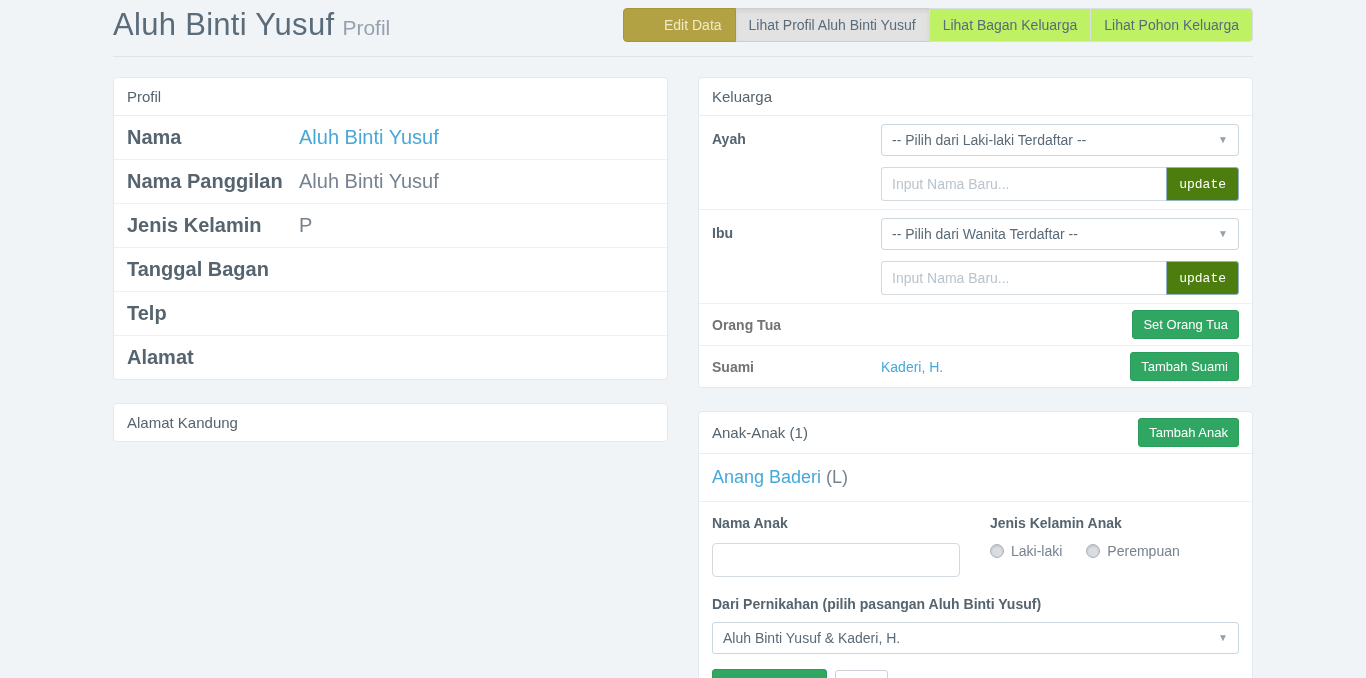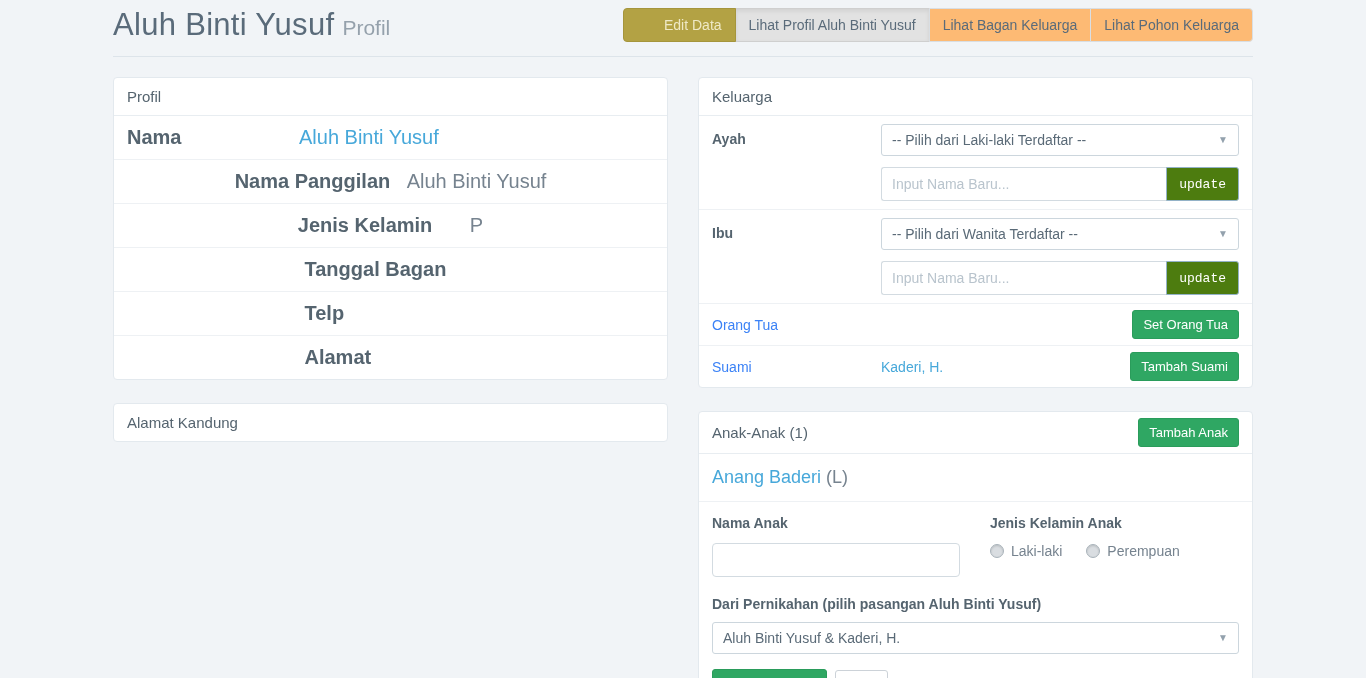--- a/index.html
+++ b/index.html
@@ -15,21 +15,21 @@
   .page-header {
     display: flex; justify-content: space-between; align-items: flex-start;
     padding: 7px 0 13px; border-bottom: 1px solid #dde4ea;
   }
   .page-title { font-size: 31px; font-weight: 300; color: #5a6b7a; letter-spacing: .3px; }
   .page-subtitle { font-size: 21px; font-weight: 300; color: #95a1ac; margin-left: 8px; }
 
   .btn-group { display: flex; margin-top: 1px; }
   .btn-group button {
     font-family: inherit; font-size: 14px; color: #5a6b7a;
-    background: #fdba74; border: 1px solid #d9dee3;
+    background: #bef264; border: 1px solid #d9dee3;
     padding: 8px 13px; cursor: pointer; margin-left: -1px; white-space: nowrap;
   }
   .btn-group button:first-child { border-radius: 4px 0 0 4px; margin-left: 0; padding-left: 40px; }
   .btn-group button:last-child { border-radius: 0 4px 4px 0; }
   .btn-group button.active-gold {
     background: #b3a244; border-color: #a5953c; color: #efe9c6; z-index: 2; position: relative;
   }
   .btn-group button.pressed {
     background: #e2e2e2; border-color: #cfcfcf;
     box-shadow: inset 0 2px 4px rgba(0,0,0,.08);
@@ -43,35 +43,35 @@
   .panel { background: #fff; border: 1px solid #e3e9ee; border-radius: 4px; margin-bottom: 23px; }
   .panel-heading {
     padding: 10px 13px; font-size: 15px; color: #55646f;
     display: flex; justify-content: space-between; align-items: center;
   }
   .panel-heading.bordered { border-bottom: 1px solid #e8edf1; }
   .panel-heading.with-btn { padding: 6px 13px; min-height: 40px; }
 
   
   .prow { display: flex; padding: 10px 13px; font-size: 20px; }
-  .prow + .prow { border-top: 1px solid #eef1f4; justify-content: center; }
+  .prow + .prow { border-top: 1px solid #eef1f4; }
   .prow .lbl { width: 172px; flex: none; font-weight: bold; color: #55646f; }
   .prow .val { color: #76838f; min-height: 17px; }
   a.link { color: #47a8da; text-decoration: none; cursor: pointer; }
 
   
   .krow { display: flex; padding: 8px 13px; font-size: 14px; align-items: flex-start; }
   .krow + .krow, .krow-flex + .krow-flex, .krow + .krow-flex { border-top: 1px solid #eef1f4; }
   .krow .lbl { width: 169px; flex: none; font-weight: bold; color: #55646f; padding-top: 7px; }
   .controls { flex: 1; }
   .krow-flex {
     display: flex; justify-content: space-between; align-items: center;
     padding: 6px 13px; font-size: 14px; min-height: 40px;
   }
-  .krow-flex .lbl { font-weight: normal; color: #3b82f6; width: 169px; flex: none; }
+  .krow-flex .lbl { font-weight: bold; color: #737373; width: 169px; flex: none; }
   .krow-flex .mid { flex: 1; }
 
   
   .fselect {
     display: flex; align-items: center; justify-content: space-between;
     height: 32px; background: #fff; border: 1px solid #ccd6dd; border-radius: 3px;
     padding: 8px 10px; font-size: 14px; color: #5a6a77; cursor: pointer;
   }
   .fselect .caret {
     color: #93a1ad; font-size: 10px; line-height: 1; margin-left: 8px; flex: none;

